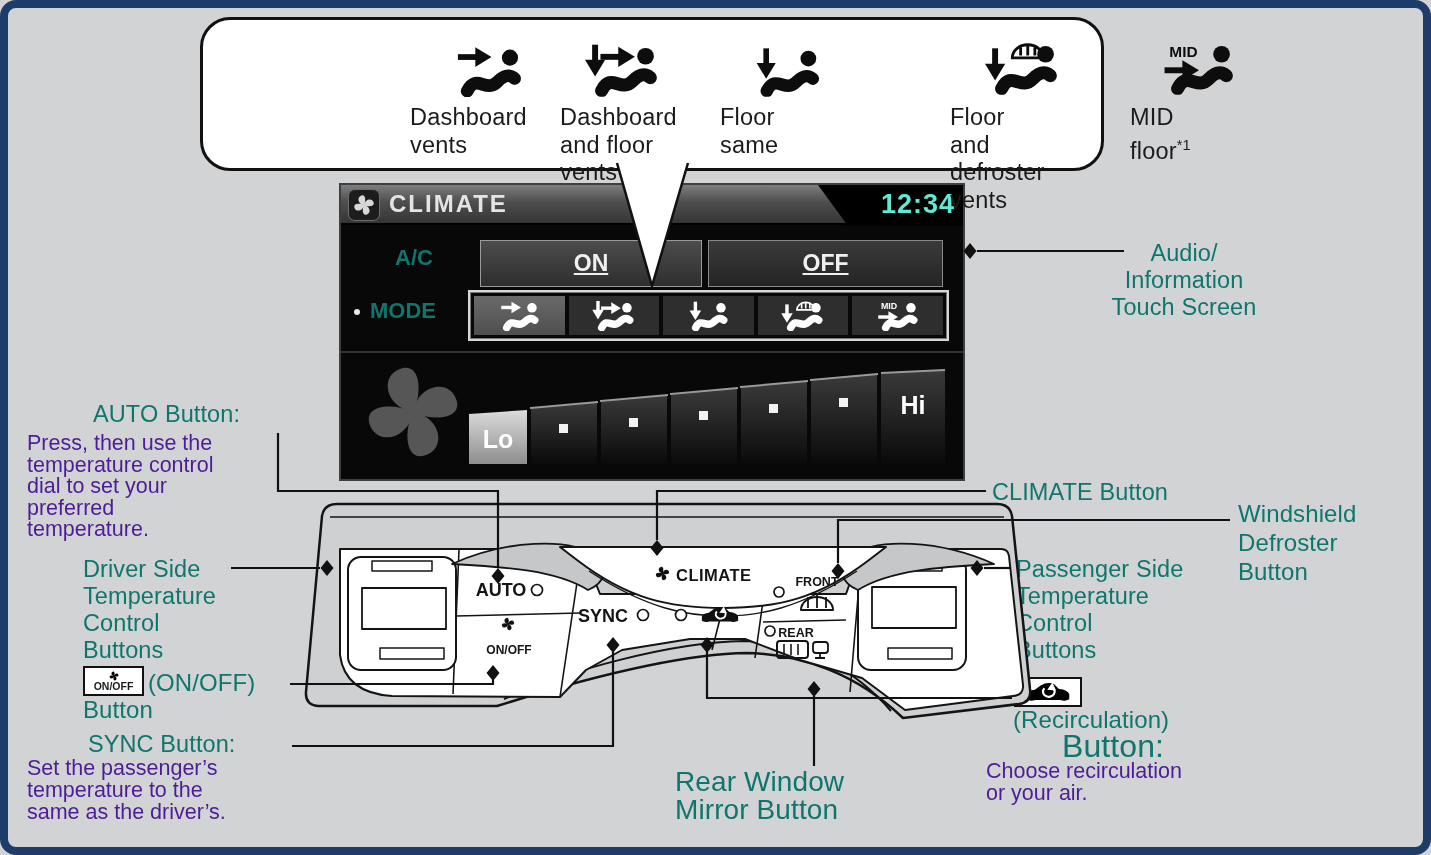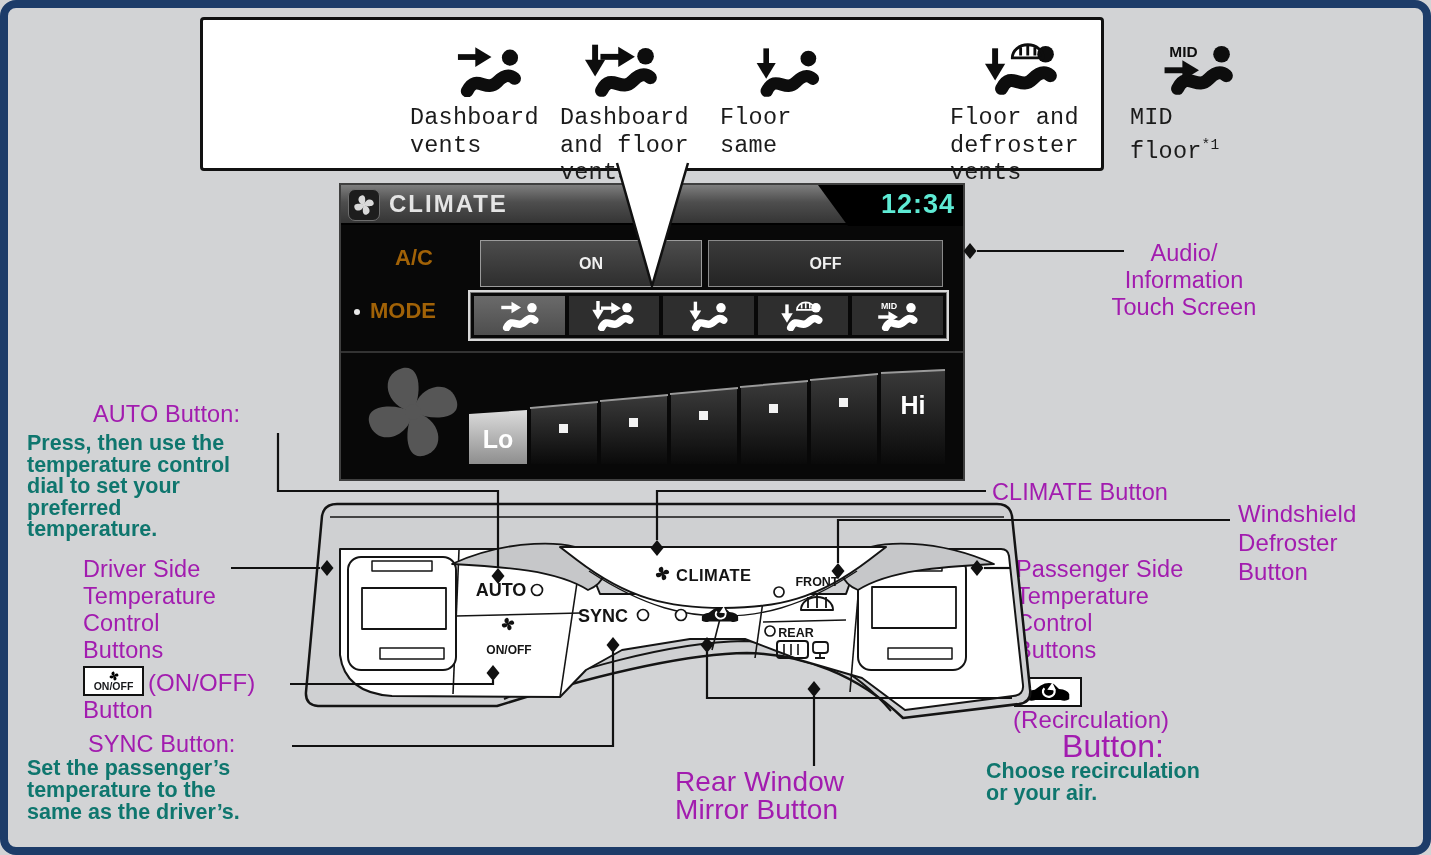--- a/index.html
+++ b/index.html
@@ -1,45 +1,45 @@
 <!DOCTYPE html>
 <html><head>
 <meta charset="utf-8">
 <style>
   html,body{margin:0;padding:0;background:#9a9a9a;}
   #canvas{position:relative;width:1431px;height:855px;background:#d2d3d5;overflow:hidden;
           font-family:"Liberation Sans",sans-serif;color:#17181b;}
   #frame{position:absolute;inset:0;border:8px solid #1d3c69;border-radius:16px;pointer-events:none;z-index:30;}
   
   #bubble{position:absolute;left:200px;top:17px;width:898px;height:148px;background:#fff;
-          border:3px solid #111;border-radius:4px;z-index:2;font-family:Liberation Mono, monospace;}
+          border:3px solid #111;border-radius:30px;z-index:2;}
   .vent-item{position:absolute;top:0;}
   .vent-ico{position:absolute;color:#0d0d0d;}
   .vent-lbl{position:absolute;font-size:23.5px;line-height:27.5px;color:#1b1b1b;letter-spacing:.2px;}
   sup{font-size:.62em;}
   
-  .lbl{position:absolute;font-size:23.5px;line-height:27px;color:#a21caf;z-index:3;letter-spacing:.1px;}
-  .desc{position:absolute;font-size:21.5px;line-height:21.5px;color:#0f766e;z-index:3;font-weight:bold;}
+  .lbl{position:absolute;font-size:23.5px;line-height:27px;color:#0f766e;z-index:3;letter-spacing:.1px;}
+  .desc{position:absolute;font-size:21.5px;line-height:21.5px;color:#4c1d95;z-index:3;}
   .badge{position:absolute;background:#fff;border:2.5px solid #111;z-index:3;display:flex;
          align-items:center;justify-content:center;flex-direction:column;}
   
   #screen{position:absolute;left:341px;top:185px;width:622px;height:294px;background:#080808;
           box-shadow:0 0 0 2px #3f3f3f;z-index:1;}
   #scr-header{position:absolute;left:0;top:0;width:100%;height:38px;
               background:linear-gradient(180deg,#7e7e7e,#4e4e4e 45%,#353535);border-bottom:2px solid #000;}
   #fan-badge{position:absolute;left:7px;top:4px;width:30px;height:30px;background:#1d1d1d;border-radius:7px;
              border:1px solid #6e6e6e;display:flex;align-items:center;justify-content:center;color:#d9d9d9;}
   #scr-title{position:absolute;left:48px;top:0;line-height:38px;font-size:24px;font-weight:bold;
              color:#e4e4e4;letter-spacing:2px;}
   #clock{position:absolute;left:477px;top:0;width:145px;height:41px;background:#000;
          clip-path:polygon(0 0,145px 0,145px 41px,30px 41px);text-align:right;}
   #clock span{display:inline-block;margin:4px 8px 0 0;font-size:27px;font-weight:bold;color:#5eead4;letter-spacing:1px;}
-  .scr-txt{position:absolute;font-weight:bold;color:#a16207;}
+  .scr-txt{position:absolute;font-weight:bold;color:#0f766e;}
   .ac-btn{position:absolute;height:45px;display:flex;align-items:center;justify-content:center;
-          font-weight:bold;font-size:16px;color:#f0f0f0;}
+          font-weight:bold;font-size:23px;color:#f0f0f0;text-decoration:underline;}
   #ac-on{left:139px;top:55px;width:220px;background:linear-gradient(180deg,#4c4c4c,#2e2e2e);border:1px solid #9b9b9b;}
   #ac-off{left:367px;top:55px;width:233px;background:linear-gradient(180deg,#3a3a3a,#242424);border:1px solid #8a8a8a;}
   #mode-bullet{position:absolute;left:13px;top:124px;width:6px;height:6px;border-radius:50%;background:#e8e8e8;}
   #mode-box{position:absolute;left:127px;top:105px;width:481px;height:51px;border:2px solid #d8d8d8;
             box-shadow:inset 0 0 0 1px #777;display:flex;gap:4px;padding:4px;box-sizing:border-box;}
   .mode-btn{flex:1;border:none;padding:0;background:#2e2e2e;display:flex;align-items:center;justify-content:center;color:#fff;}
   .mode-btn.selected{background:linear-gradient(180deg,#6a6a6a,#4e4e4e);}
   #scr-divider{position:absolute;left:0;top:166px;width:100%;height:2px;background:#333;}
   #big-fan{position:absolute;left:22px;top:177px;color:#565656;}
   #speedbar{position:absolute;left:128px;top:183px;}

